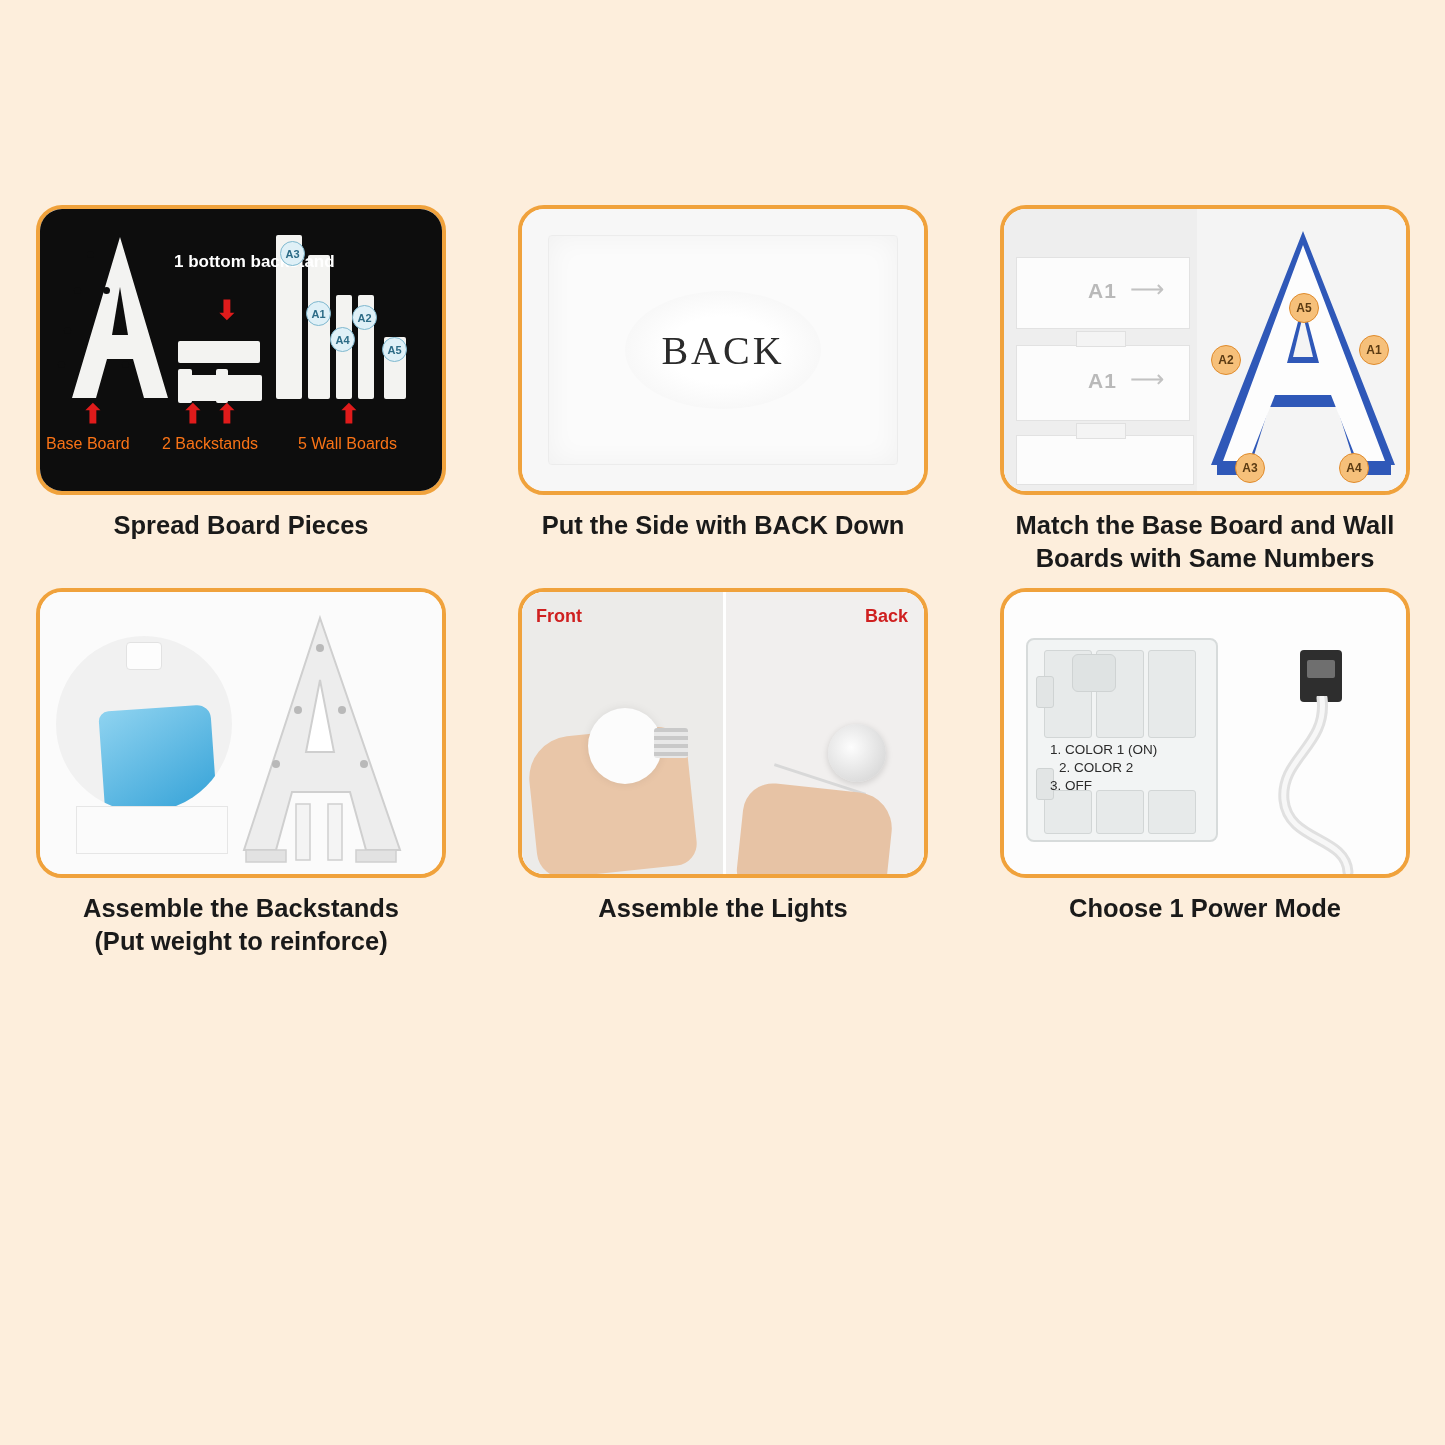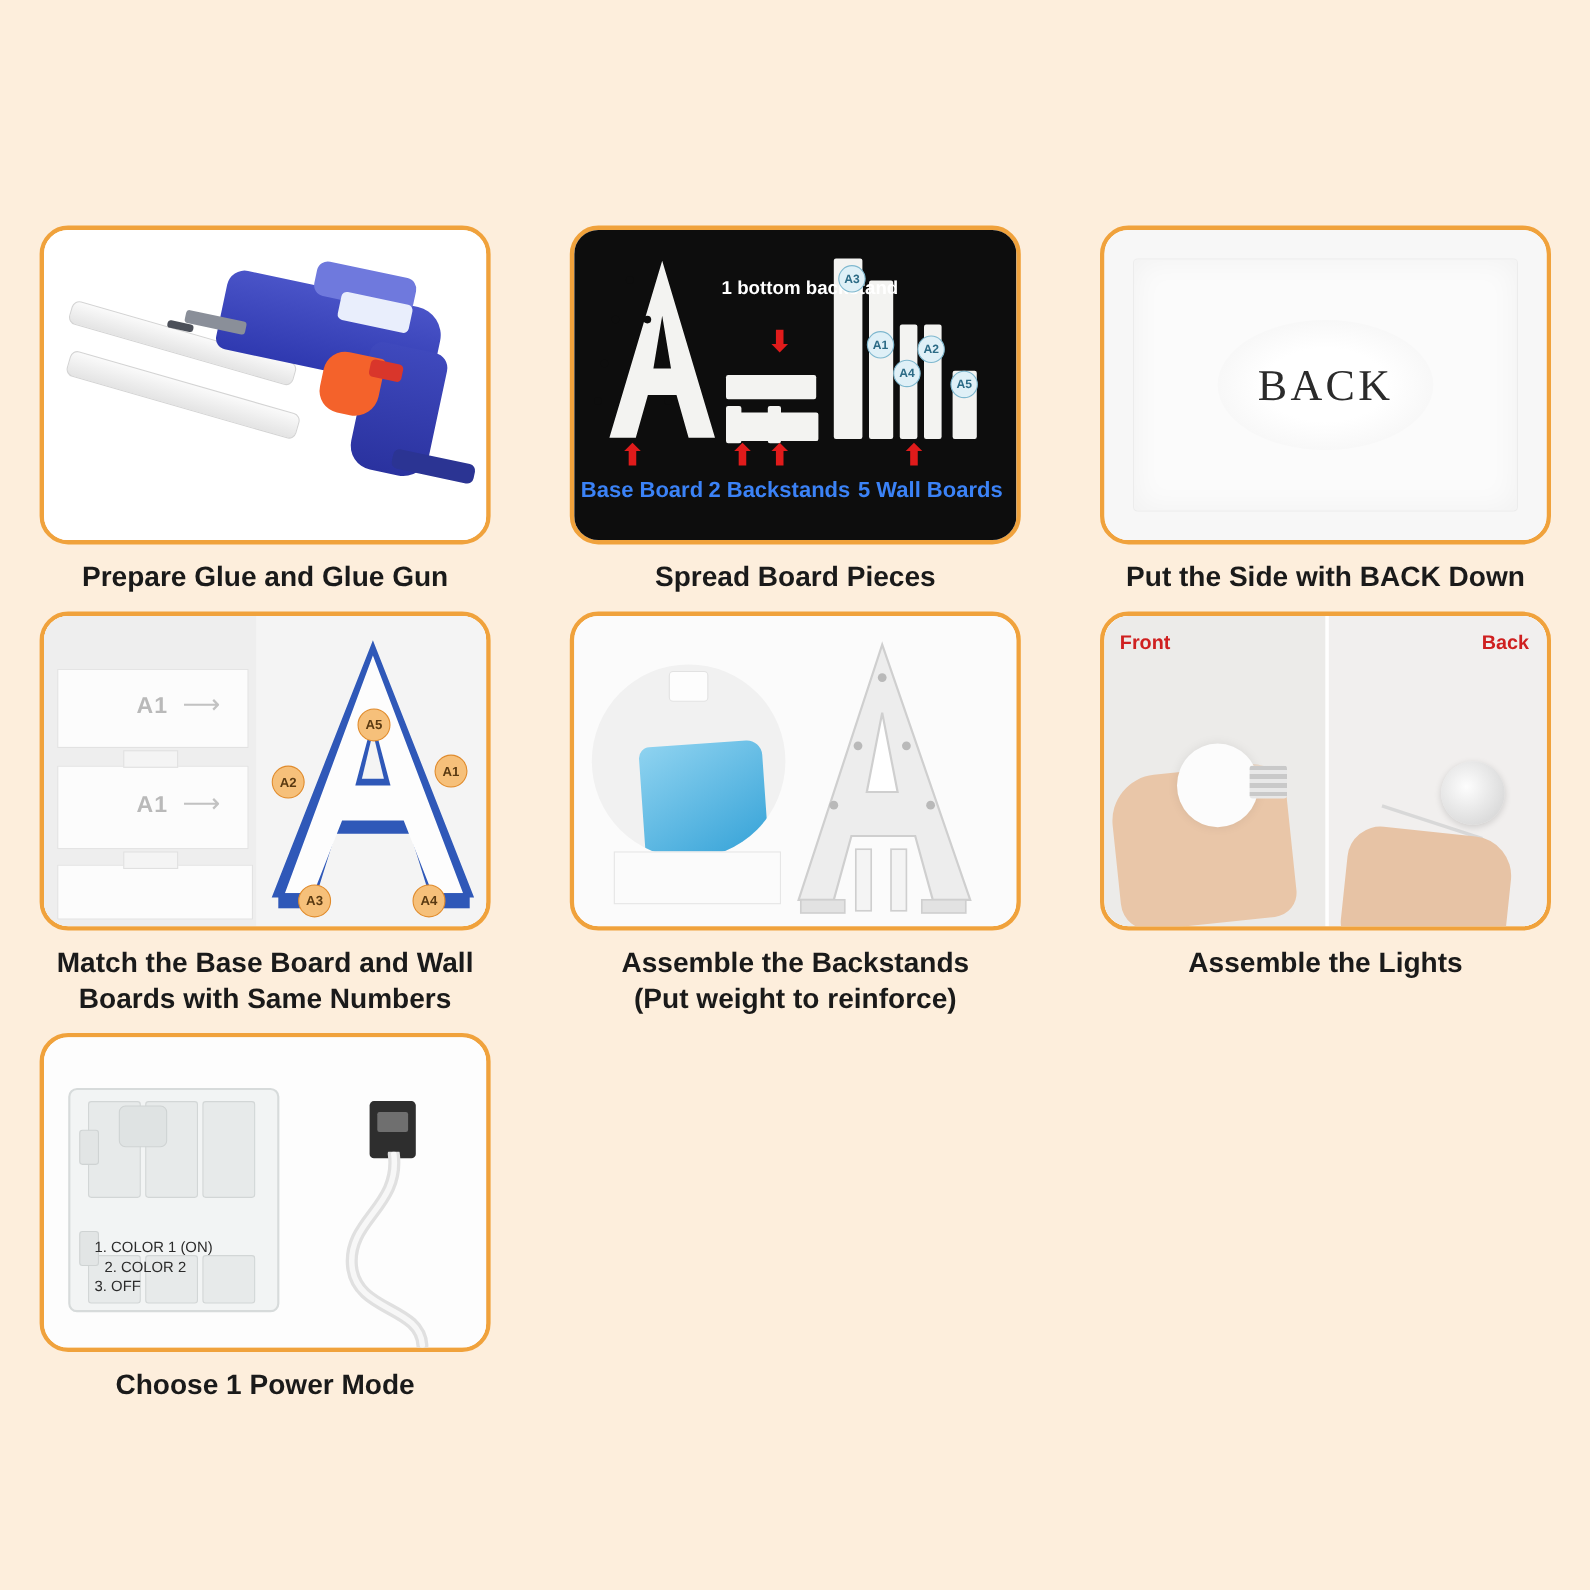--- a/index.html
+++ b/index.html
@@ -126,21 +126,21 @@
   .gun-foot {
     position: absolute; left: 316px; top: 206px; width: 76px; height: 18px;
     background: #2b3493; border-radius: 6px; transform: rotate(12deg);
   }
   
   .sc2 { width: 100%; height: 100%; background: #0d0d0d; position: relative; }
   .pc { position: absolute; background: #f3f3f1; border-radius: 2px; }
   .hole { position: absolute; width: 7px; height: 7px; background: #0d0d0d; border-radius: 50%; }
   .blk-A { position: absolute; left: 30px; top: 26px; width: 100px; height: 165px; }
   .lbl-black { position: absolute; color: #fff; font-size: 17px; font-weight: bold; line-height: 1.25; }
-  .lbl-white-sm { position: absolute; color: #3b82f6; font-size: 20px; font-weight: bold; }
+  .lbl-white-sm { position: absolute; color: #f97316; font-size: 16px; font-weight: normal; }
   .tagdot {
     position: absolute; width: 23px; height: 23px; border-radius: 50%;
     background: #dff0f7; border: 1.5px solid #7fb8cf;
     color: #2c6b86; font-size: 11px; font-weight: bold;
     display: flex; align-items: center; justify-content: center;
   }
   .arrow-red { position: absolute; color: #e01b1b; font-size: 26px; line-height: 1; font-weight: bold; }
   
   .sc3 { width: 100%; height: 100%; background: #f7f7f7; position: relative; }
   .back-panel {
@@ -222,51 +222,33 @@
   .p8-bagtop { position:absolute; left:86px; top:50px; width:34px; height:26px; background:#fdfdfd; border:1px solid #e2e2e2; border-radius:4px; }
   .p8-stand { position:absolute; left:36px; top:214px; width:150px; height:46px; background:#fbfbfb; border:1px solid #e6e6e6; }
   .p8-A { position:absolute; left:196px; top:22px; }
   
   .sc9 { width:100%; height:100%; position:relative; background:#fdfdfd; }
   .p9-box { position:absolute; left:22px; top:46px; width:188px; height:200px; background:#f2f4f4; border:2px solid #d7dbdb; border-radius:8px; }
   .p9-cell { position:absolute; background:#e7eaea; border:1px solid #d2d6d6; border-radius:3px; }
   .p9-knob { position:absolute; left:8px; top:36px; width:16px; height:30px; background:#e2e5e5; border:1px solid #cfd3d3; border-radius:3px; }
   .p9-knob2 { position:absolute; left:8px; top:128px; width:16px; height:30px; background:#e2e5e5; border:1px solid #cfd3d3; border-radius:3px; }
   .p9-switch { position:absolute; left:44px; top:14px; width:42px; height:36px; background:#dfe3e3; border:1px solid #cfd3d3; border-radius:6px; }
-  .p9-text { position:absolute; font-size:13.5px; color:#2b2b2b; line-height:1.5; font-family:"Liberation Sans", sans-serif;margin-top:33px; }
+  .p9-text { position:absolute; font-size:13.5px; color:#2b2b2b; line-height:1.5; font-family:"Liberation Sans", sans-serif; }
   .p9-usb-head { position:absolute; left:296px; top:58px; width:42px; height:52px; background:#2e2e2e; border-radius:4px; }
   .p9-usb-inner { position:absolute; left:303px; top:68px; width:28px; height:18px; background:#6f6f6f; border-radius:2px; }
   .p9-cablepath { position:absolute; left:246px; top:104px; }
 </style>
 </head>
 <body>
 
 <div class="page">
 
 
   <div class="grid">
 
-    <div class="cell">
-      <div class="frame">
-        <div class="sc1">
-          <div class="glue-stick gs1"></div>
-          <div class="glue-stick gs2"></div>
-          <div class="gun-body"></div>
-          <div class="gun-top"></div>
-          <div class="gun-label"></div>
-          <div class="gun-handle"></div>
-          <div class="gun-trigger"></div>
-          <div class="gun-switch"></div>
-          <div class="gun-nozzle"></div>
-          <div class="gun-tip"></div>
-          <div class="gun-foot"></div>
-        </div>
-      </div>
-      <div class="caption">Prepare Glue and Glue Gun</div>
-    </div>
 
     <div class="cell">
       <div class="frame">
         <div class="sc2">
 
           <svg class="blk-A" width="100" height="165" viewBox="0 0 100 165">
             <polygon points="50,2 98,163 74,163 63,124 37,124 26,163 2,163" fill="#f3f3f1"></polygon>
             <polygon points="50,52 58,100 42,100" fill="#0d0d0d"></polygon>
           </svg>
           <div class="hole" style="left:47px; top:42px;"></div>

